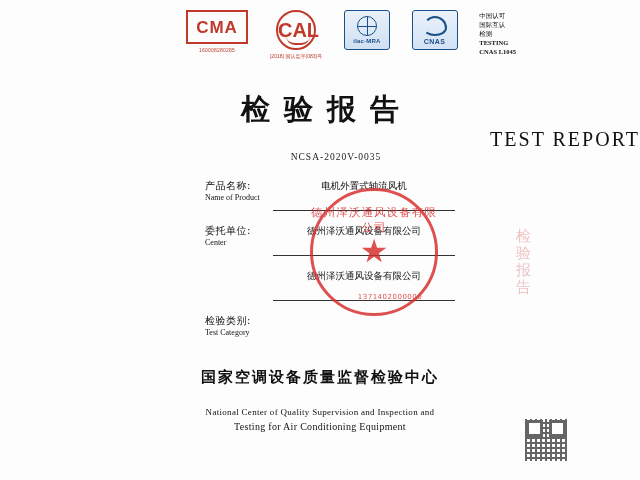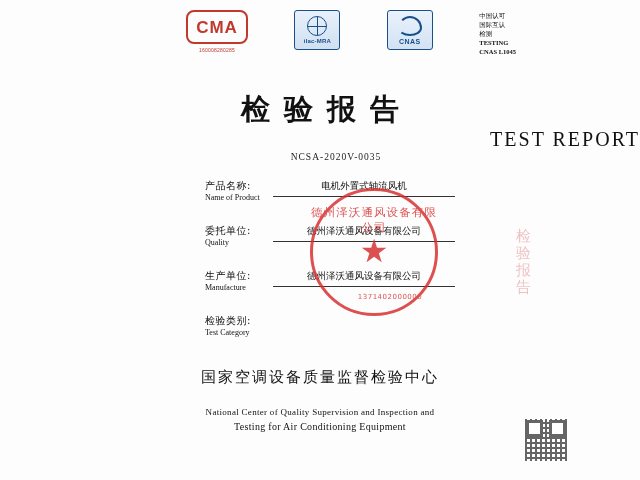--- a/index.html
+++ b/index.html
@@ -35,21 +35,21 @@
   .logo-block {
     text-align: center;
     font-family: "Liberation Sans", sans-serif;
   }
 
   
   .cma-mark {
     width: 62px;
     height: 34px;
     border: 2px solid #c0392b;
-    border-radius: 8px;
+    border-radius: 0;
     color: #c0392b;
     font-weight: bold;
     font-size: 17px;
     line-height: 32px;
     letter-spacing: 1px;
     box-sizing: border-box;
   }
   .cma-caption {
     margin-top: 3px;
     font-size: 5px;
@@ -242,39 +242,39 @@
     white-space: nowrap;
   }
   .field-value {
     position: absolute;
     left: 68px;
     top: 0;
     width: 182px;
     border-bottom: 1px solid #333;
     text-align: center;
     font-size: 9.5px;
-    padding-bottom: 3px;
+    padding-bottom: 17px;
     color: #111;
     font-family: Liberation Mono, monospace;
     white-space: nowrap;
     overflow: hidden;
   }
 
   
   .footer {
     position: absolute;
     top: 368px;
     left: 0;
     width: 640px;
     text-align: center;
   }
   .footer-cn {
     font-size: 15px;
     letter-spacing: 2px;
-    font-weight: normal;
+    font-weight: bold;
     color: #111;
     font-family: "DejaVu Serif", serif;
   }
   .footer-en1 {
     margin-top: 20px;
     font-size: 9px;
     letter-spacing: 0.3px;
     color: #111;
   }
   .footer-en2 {
@@ -382,20 +382,27 @@
 
 <div class="page">
 
   <div class="logo-strip">
 
     <div class="logo-block">
       <div class="cma-mark">CMA</div>
       <div class="cma-caption">160008280285</div>
     </div>
 
+    <div class="logo-block">
+      <div class="cal-mark">
+        <span>CAL</span>
+        <span class="tail"></span>
+      </div>
+      <div class="cal-caption">(2018) 国认监字(083)号</div>
+    </div>
 
     <div class="logo-block">
       <div class="ilac-mark">
         <div class="ilac-globe"></div>
         <div class="ilac-text">ilac-MRA</div>
       </div>
     </div>
 
     <div class="logo-block">
       <div class="cnas-mark">
@@ -426,30 +433,26 @@
       <div class="field-label">
         <div class="label-cn">产品名称:</div>
         <div class="label-en">Name of Product</div>
       </div>
       <div class="field-value">电机外置式轴流风机</div>
     </div>
 
     <div class="field-row">
       <div class="field-label">
         <div class="label-cn">委托单位:</div>
-        <div class="label-en">Quality</div>
+        <div class="label-en">Center</div>
       </div>
       <div class="field-value">德州泽沃通风设备有限公司</div>
     </div>
 
     <div class="field-row">
-      <div class="field-label">
-        <div class="label-cn">生产单位:</div>
-        <div class="label-en">Manufacture</div>
-      </div>
       <div class="field-value">德州泽沃通风设备有限公司</div>
     </div>
 
     <div class="field-row">
       <div class="field-label">
         <div class="label-cn">检验类别:</div>
         <div class="label-en">Test Category</div>
       </div>
     </div>
 

